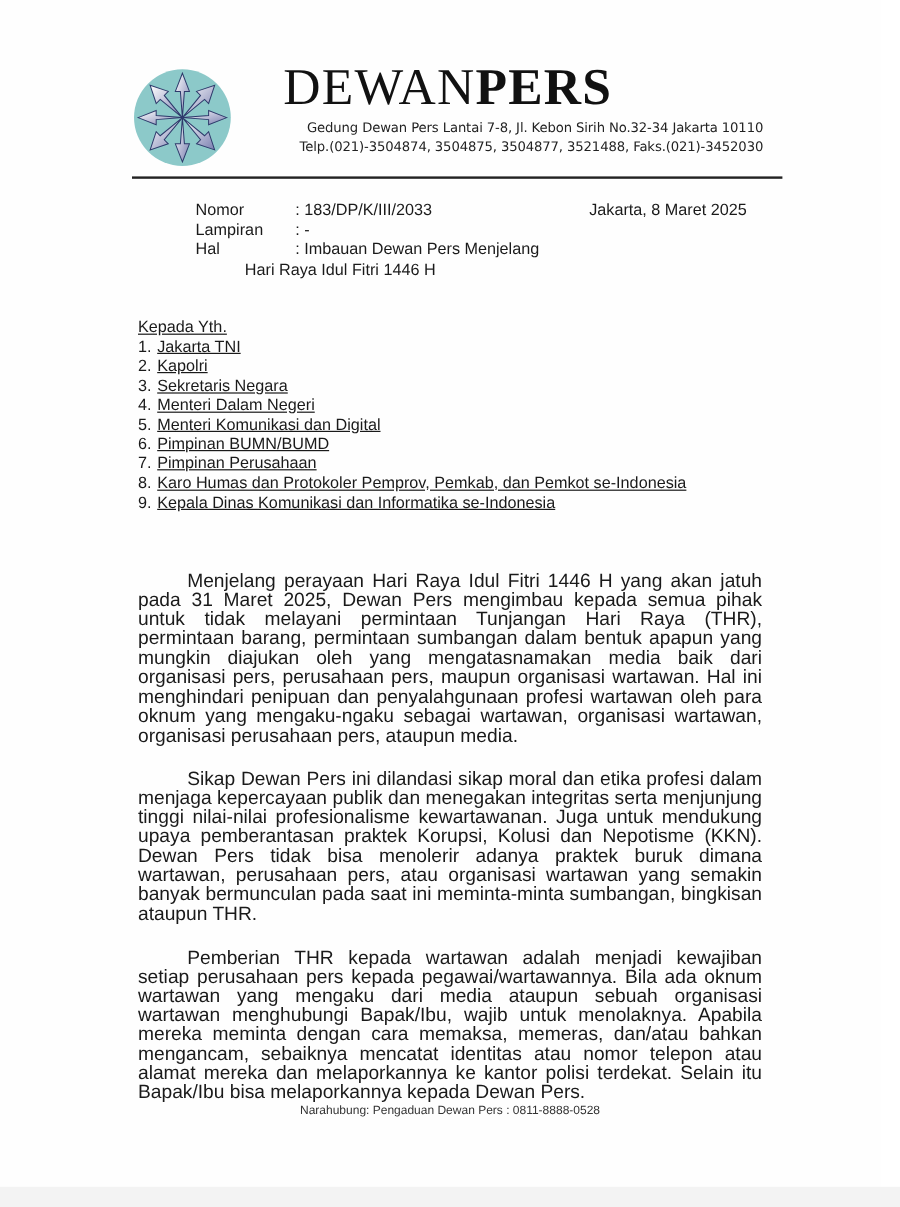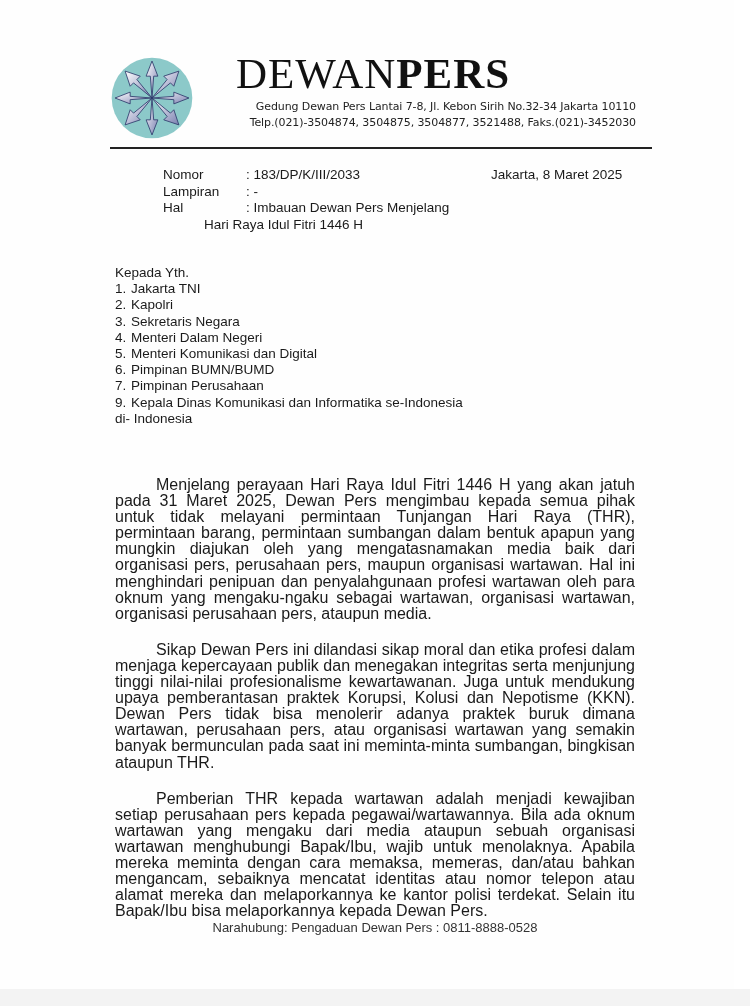--- a/index.html
+++ b/index.html
@@ -30,33 +30,33 @@
   
   .meta { position: absolute; left: 115px; top: 167px; font-size: 13.5px; line-height: 16.5px; }
   .meta-row { display: flex; }
   .meta-label { width: 83px; margin-left: 48px; }
   .meta-val { }
   .meta-cont { padding-left: 89px; }
   .date { position: absolute; left: 491px; top: 167px; font-size: 13.5px; line-height: 16.5px; }
 
   
   .recipients { position: absolute; left: 115px; top: 265px; font-size: 13.5px; line-height: 16.2px; }
-  .recipients .ri { display: block; white-space: nowrap; }
+  .recipients .ri { display: block; white-space: nowrap; text-decoration: underline; }
   .recipients .num { display: inline-block; width: 16px; }
 
   
   .body {
     position: absolute; left: 115px; top: 477px; width: 520px;
     font-size: 16px; line-height: 16.1px; text-align: justify;
   }
   .body p { margin: 0 0 20px 0; text-indent: 41px; }
 
   .footer {
     position: absolute; left: 0; width: 750px; top: 920px; text-align: center;
-    font-size: 13px; color: #333;
+    font-size: 10px; color: #333;
   }
 </style>
 </head>
 <body>
 
 <div class="page">
 
   <svg class="logo" viewBox="0 0 100 100">
     <defs>
       <linearGradient id="arm" x1="0" y1="0" x2="1" y2="1">
@@ -106,22 +106,22 @@
 
   <div class="recipients">
     <span class="ri">Kepada Yth.</span>
     <span class="ri"><span class="num">1.</span><span>Jakarta TNI</span></span>
     <span class="ri"><span class="num">2.</span><span>Kapolri</span></span>
     <span class="ri"><span class="num">3.</span><span>Sekretaris Negara</span></span>
     <span class="ri"><span class="num">4.</span><span>Menteri Dalam Negeri</span></span>
     <span class="ri"><span class="num">5.</span><span>Menteri Komunikasi dan Digital</span></span>
     <span class="ri"><span class="num">6.</span><span>Pimpinan BUMN/BUMD</span></span>
     <span class="ri"><span class="num">7.</span><span>Pimpinan Perusahaan</span></span>
+    <span class="ri"><span class="num">8.</span><span>Karo Humas dan Protokoler Pemprov, Pemkab, dan Pemkot se-Indonesia</span></span>
     <span class="ri"><span class="num">9.</span><span>Kepala Dinas Komunikasi dan Informatika se-Indonesia</span></span>
-    <span class="ri">di- Indonesia</span>
   </div>
 
   <div class="body">
     <p>Menjelang perayaan Hari Raya Idul Fitri 1446 H yang akan jatuh pada 31 Maret 2025, Dewan Pers  mengimbau kepada semua pihak untuk tidak melayani permintaan Tunjangan Hari Raya (THR), permintaan barang, permintaan sumbangan dalam bentuk apapun yang mungkin diajukan oleh yang mengatasnamakan media baik dari organisasi pers, perusahaan pers, maupun organisasi wartawan. Hal ini menghindari penipuan dan penyalahgunaan profesi wartawan oleh para oknum yang mengaku-ngaku sebagai wartawan, organisasi wartawan, organisasi perusahaan pers, ataupun media.</p>
     <p>Sikap Dewan Pers ini dilandasi sikap moral dan etika profesi dalam menjaga kepercayaan publik dan menegakan integritas serta menjunjung tinggi nilai-nilai profesionalisme kewartawanan. Juga untuk mendukung upaya pemberantasan praktek Korupsi, Kolusi dan Nepotisme (KKN). Dewan Pers tidak bisa menolerir adanya praktek buruk dimana wartawan, perusahaan pers, atau organisasi wartawan yang semakin banyak bermunculan pada saat ini meminta-minta sumbangan, bingkisan ataupun THR.</p>
     <p>Pemberian THR kepada wartawan adalah menjadi kewajiban setiap perusahaan pers kepada pegawai/wartawannya. Bila ada oknum wartawan yang mengaku dari media ataupun sebuah organisasi wartawan menghubungi Bapak/Ibu, wajib untuk menolaknya. Apabila mereka meminta dengan cara memaksa, memeras, dan/atau bahkan mengancam, sebaiknya mencatat identitas atau nomor telepon atau alamat mereka dan melaporkannya ke kantor polisi terdekat. Selain itu Bapak/Ibu bisa melaporkannya kepada Dewan Pers.</p>
   </div>
 
   <div class="footer">Narahubung: Pengaduan Dewan Pers  : 0811-8888-0528</div>
 </div>

